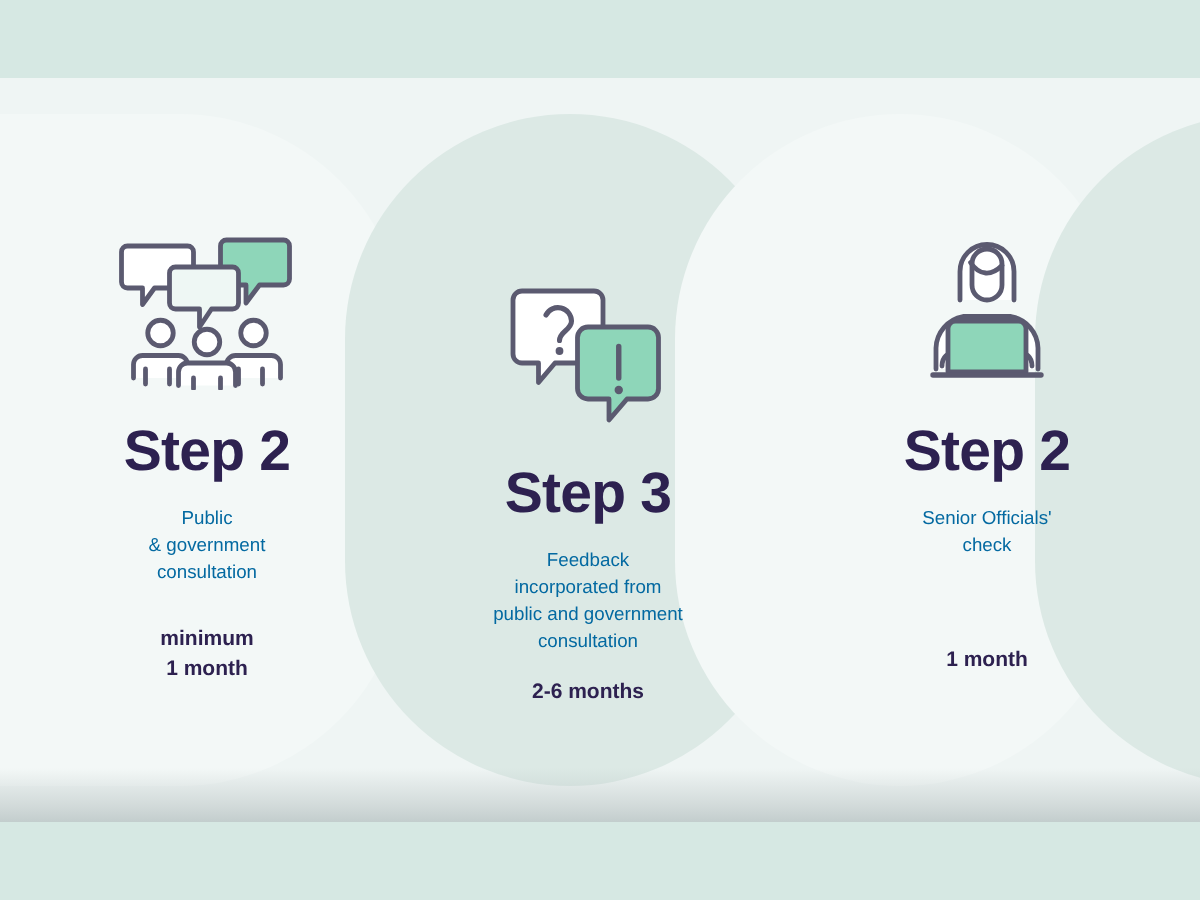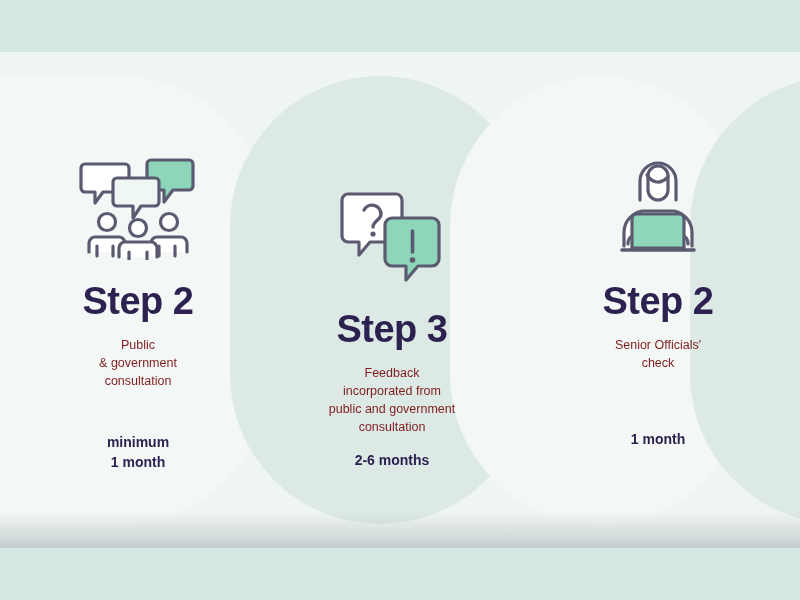--- a/index.html
+++ b/index.html
@@ -90,37 +90,37 @@
     font-size: 38px;
     font-weight: bold;
     color: #2d2150;
     letter-spacing: -0.5px;
     margin-top: 22px;
     line-height: 1;
   }
 
   .step-desc {
     font-size: 12.5px;
-    color: #7f1d1d;
+    color: #0369a1;
     line-height: 1.45;
     margin-top: 16px;
     max-width: 230px;
   }
 
   .step-duration {
     font-size: 14px;
     font-weight: bold;
     color: #2d2150;
     line-height: 1.4;
     margin-top: 22px;
   }
 
   .step-3 .step-duration { margin-top: 14px; }
   .step-4 .step-duration { margin-top: 58px; }
-  .step-2 .step-duration { margin-top: 43px; }
+  .step-2 .step-duration { margin-top: 26px; }
 
   .soft { filter: blur(0.35px); }
 </style>
 </head>
 <body>
 
 <div id="stage">
 
   <div class="band band-top"></div>
 

